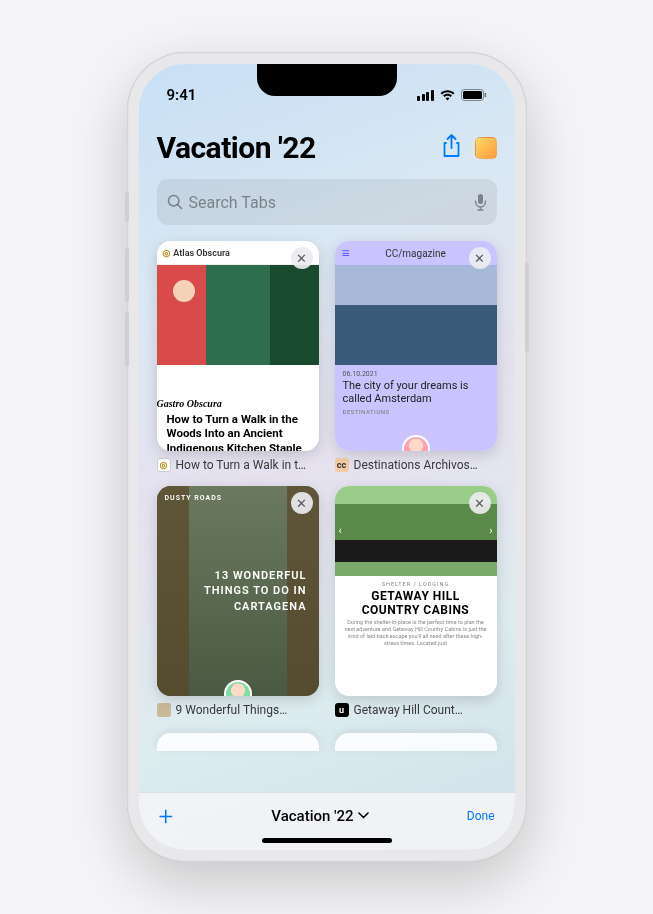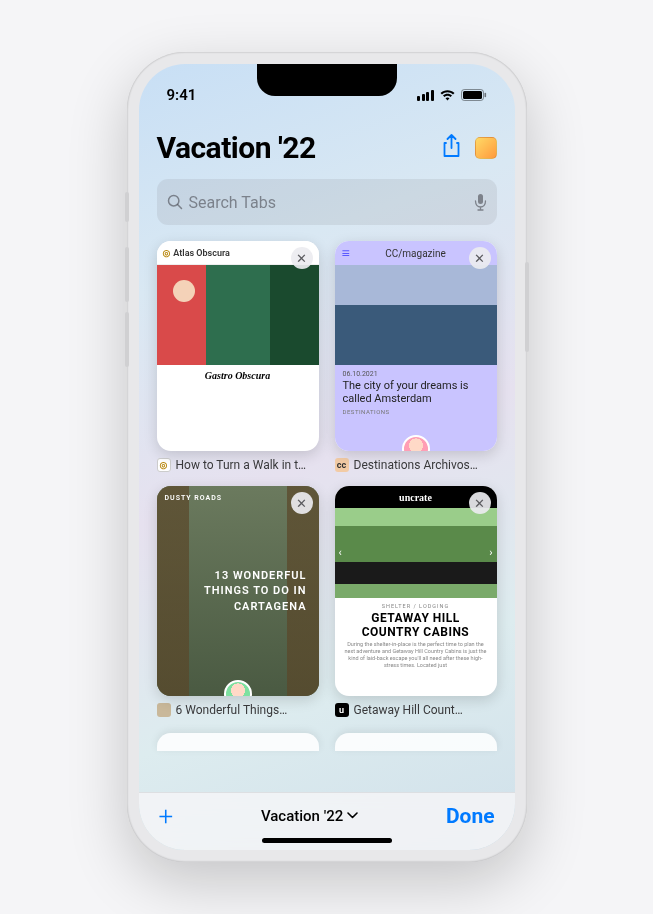--- a/index.html
+++ b/index.html
@@ -39,21 +39,21 @@
   .favicon.atlas { background:#fff; border:1px solid #ccc; color:#b8860b; }
   .favicon.cc { background:#f2cba5; color:#333; }
   .favicon.dusty { background:#c9b89a; }
   .favicon.uncrate { background:#000; color:#fff; }
   .caption-text { white-space: nowrap; overflow: hidden; text-overflow: ellipsis; }
 
   
   .t1-top { height: 24px; background:#fff; display:flex; align-items:center; padding:0 6px; font-size:9px; font-weight:600; color:#333; border-bottom:1px solid #eee; gap:3px; }
   .t1-img { height: 100px; background: linear-gradient(90deg,#d94a4a 0 30%, #2e6e4e 30% 70%, #1a4a2e 70% 100%); position:relative; }
   .t1-img::after { content:""; position:absolute; left:10%; top:15%; width:22px; height:22px; border-radius:50%; background:#f4d2b8; }
-  .t1-brand { font-family: Georgia, serif; font-style: italic; font-size: 10px; text-align:center; padding:5px 0 1px; font-weight:600; }
+  .t1-brand { font-family: Georgia, serif; font-style: italic; font-size: 10px; text-align:left; padding:5px 0 1px; font-weight:600;margin-top:28px; }
   .t1-headline { font-size: 11.5px; font-weight: 700; padding: 2px 10px; line-height:1.25; text-align:left; }
 
   
   .t2-top { height:24px; background:#c9c4ff; display:flex; align-items:center; justify-content:center; font-size:10px; color:#333; font-family: Georgia, serif; position:relative; }
   .t2-top .menu { position:absolute; left:7px; color:#5a5aff; font-size:14px; }
   .t2-img { height: 100px; background: linear-gradient(180deg,#a8b8d8 0 40%, #3a5a7a 40% 100%); }
   .t2-body { background:#c9c4ff; padding:5px 8px; height:86px; }
   .t2-date { font-size:7px; color:#555; }
   .t2-headline { font-size:11px; color:#222; line-height:1.2; margin-top:1px; }
   .t2-tag { font-size:6px; color:#777; letter-spacing:0.5px; margin-top:3px; }
@@ -79,21 +79,21 @@
   .shared-avatar { position:absolute; bottom:-12px; left:50%; transform:translateX(-50%); width:28px; height:28px; border-radius:50%; border:2px solid #fff; z-index:4; }
   .av-pink { background: radial-gradient(circle at 50% 35%, #ffd9c7 35%, #ff9eb5 36%); }
   .av-green { background: radial-gradient(circle at 50% 35%, #ffd9c7 35%, #7ee0a0 36%); }
 
   .peek-row { display:grid; grid-template-columns:1fr 1fr; gap:16px; margin-top:16px; }
   .peek { height:18px; border-radius:14px 14px 0 0; background:rgba(255,255,255,0.85); box-shadow:0 -2px 8px rgba(0,0,0,0.08); }
 
   .bottom-bar { position:absolute; bottom:0; left:0; right:0; height:58px; background: rgba(245,245,247,0.85); backdrop-filter: blur(10px); display:flex; align-items:center; justify-content:space-between; padding:0 20px 12px 20px; border-top:0.5px solid rgba(0,0,0,0.08); }
   .bb-add { color:#007aff; font-size:26px; font-weight:300; }
   .bb-center { display:flex; align-items:center; gap:4px; font-size:15px; font-weight:500; color:#000; }
-  .bb-done { color:#007aff; font-size:21px; font-weight:700; }
+  .bb-done { color:#007aff; font-size:12px; font-weight:400; }
   .home-indicator { position:absolute; bottom:7px; left:50%; transform:translateX(-50%); width:130px; height:5px; background:#000; border-radius:3px; }
 </style>
 </head>
 <body>
 
 <div class="phone-frame">
   <div class="side-button btn-left-1"></div>
   <div class="side-button btn-left-2"></div>
   <div class="side-button btn-left-3"></div>
   <div class="side-button btn-right"></div>
@@ -156,20 +156,21 @@
 
         <div class="tab-item">
           <div class="tab-card">
             <div class="close-btn">✕</div>
             <div class="t1-top">
                 <span style="color:#b8860b">◎</span>
                 <span>Atlas Obscura</span>
               </div>
             <div class="t1-img"></div>
             <div class="t1-brand">Gastro Obscura</div>
+            <div class="t1-headline">How to Turn a Walk in the Woods Into an Ancient Indigenous Kitchen Staple</div>
           </div>
           <div class="tab-caption">
             <span class="favicon atlas">◎</span>
             <span class="caption-text">How to Turn a Walk in t…</span>
           </div>
         </div>
 
         <div class="tab-item">
           <div class="tab-card">
             <div class="close-btn">✕</div>
@@ -194,28 +195,27 @@
         <div class="tab-item">
           <div class="tab-card t3">
             <div class="t3-bg"></div>
             <div class="close-btn">✕</div>
             <div class="t3-label">DUSTY ROADS</div>
             <div class="t3-headline" style="position:relative;z-index:2">13 WONDERFUL THINGS TO DO IN CARTAGENA</div>
             <div class="shared-avatar av-green"></div>
           </div>
           <div class="tab-caption">
             <span class="favicon dusty"></span>
-            <span class="caption-text">6 Wonderful Things…</span>
+            <span class="caption-text">9 Wonderful Things…</span>
           </div>
         </div>
 
         <div class="tab-item">
           <div class="tab-card">
             <div class="close-btn">✕</div>
-            <div class="t4-top">uncrate</div>
             <div class="t4-img"></div>
             <div class="t4-body">
               <div class="t4-cat">SHELTER / LODGING</div>
               <div class="t4-title">GETAWAY HILL COUNTRY CABINS</div>
               <div class="t4-desc">During the shelter-in-place is the perfect time to plan the next adventure and Getaway Hill Country Cabins is just the kind of laid-back escape you'll all need after these high-stress times. Located just</div>
             </div>
           </div>
           <div class="tab-caption">
             <span class="favicon uncrate">u</span>
             <span class="caption-text">Getaway Hill Count…</span>

